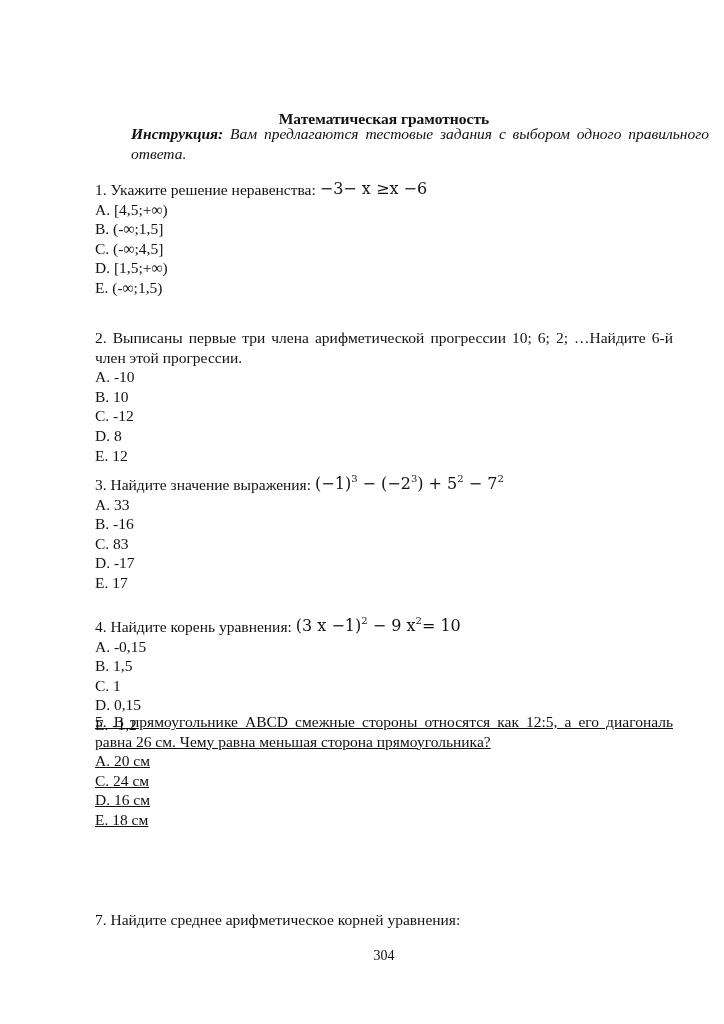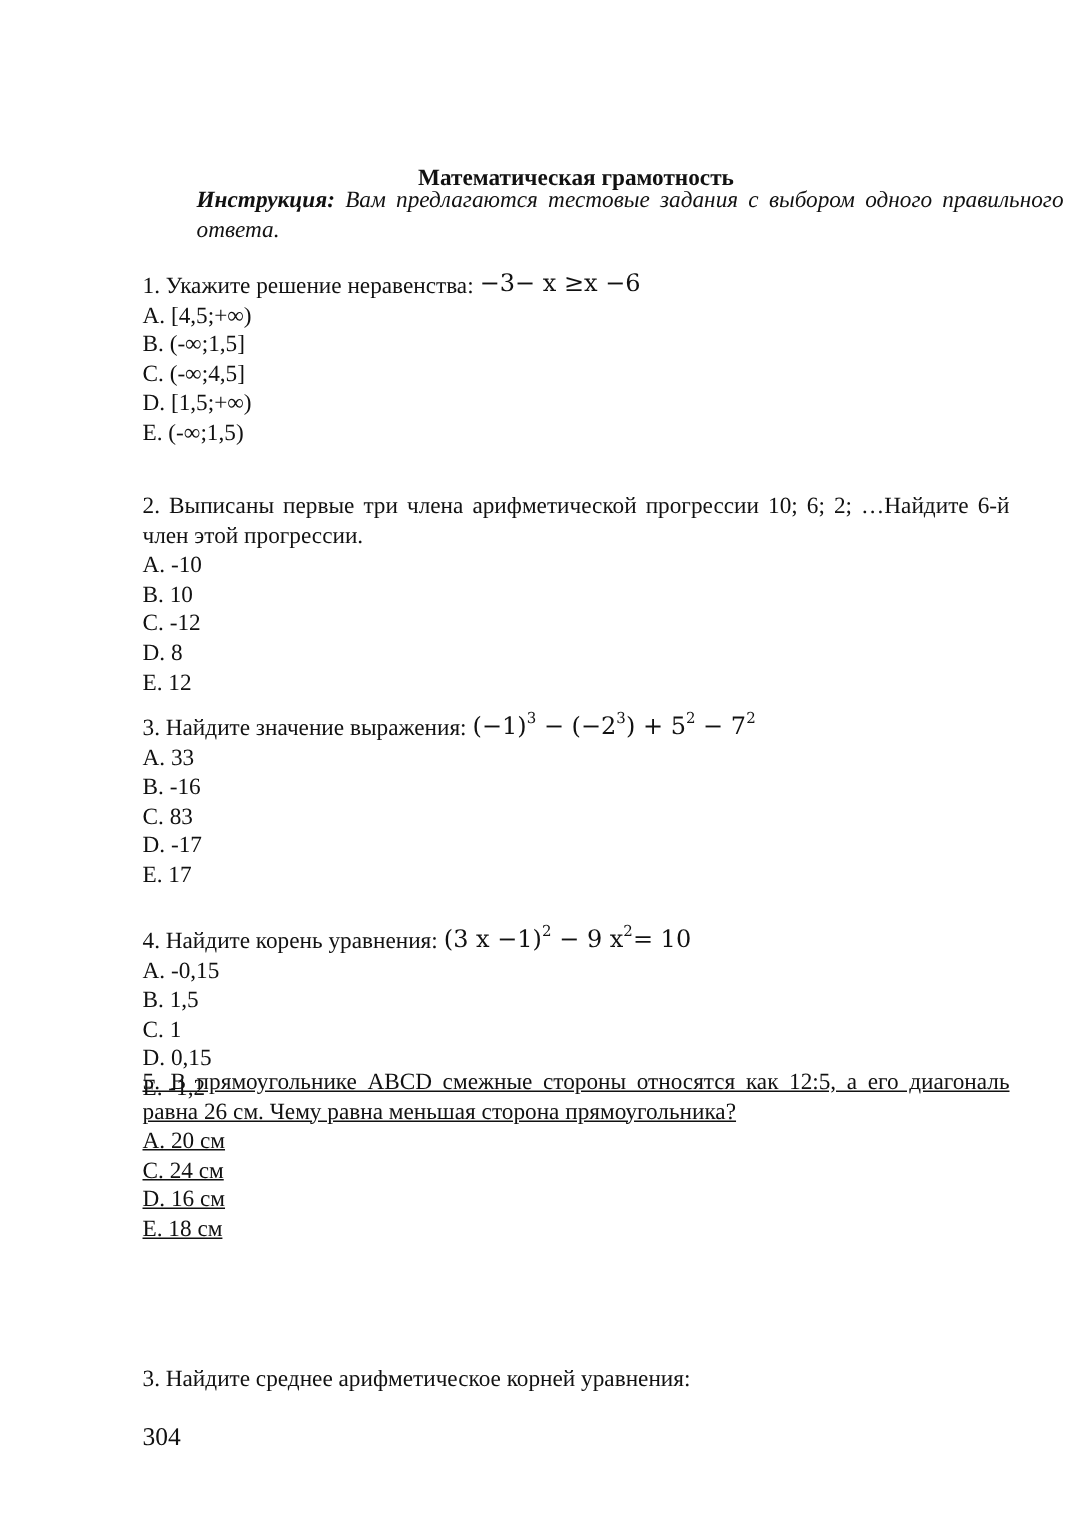--- a/index.html
+++ b/index.html
@@ -21,21 +21,21 @@
   .instr b { font-weight: bold; }
   .q { position: absolute; left: 0; width: 578px; font-size: 15.5px; line-height: 19.6px; }
   .q .stem { text-align: justify; text-align-last: left; }
   .q .opt { white-space: nowrap; }
   .formula {
     font-family: "DejaVu Serif", "Liberation Serif", serif;
     font-size: 16px; display: inline-block; vertical-align: 1px; margin-left: 4px;
   }
   .formula.bold { font-weight: normal; }
   .formula sup { font-size: 10px; vertical-align: 7px; line-height: 0; }
-  .pagenum { position: absolute; top: 948px; left: 0; width: 578px; font-size: 17px; }
+  .pagenum { position: absolute; top: 948px; left: 0; width: 578px; text-align: center; font-size: 14px; }
 </style>
 </head>
 <body>
 
 <div class="page">
 
   <div class="title">Математическая грамотность</div>
 
   <div class="instr">
     <b>Инструкция:</b>
@@ -86,17 +86,17 @@
 
   <div class="q" style="top:712px;text-decoration:underline;">
     <div class="stem">5. В прямоугольнике ABCD смежные стороны относятся как 12:5, а его диагональ равна 26 см. Чему равна меньшая сторона прямоугольника?</div>
     <div class="opt">A. 20 см</div>
     <div class="opt">C. 24 см</div>
     <div class="opt">D. 16 см</div>
     <div class="opt">E. 18 см</div>
   </div>
 
   <div class="q" style="top:910px;">
-    <div class="stem">3. Найдите среднее арифметическое корней уравнения:</div>
+    <div class="stem">7. Найдите среднее арифметическое корней уравнения:</div>
   </div>
 
   <div class="pagenum">304</div>
 </div>
 
 </body></html>

